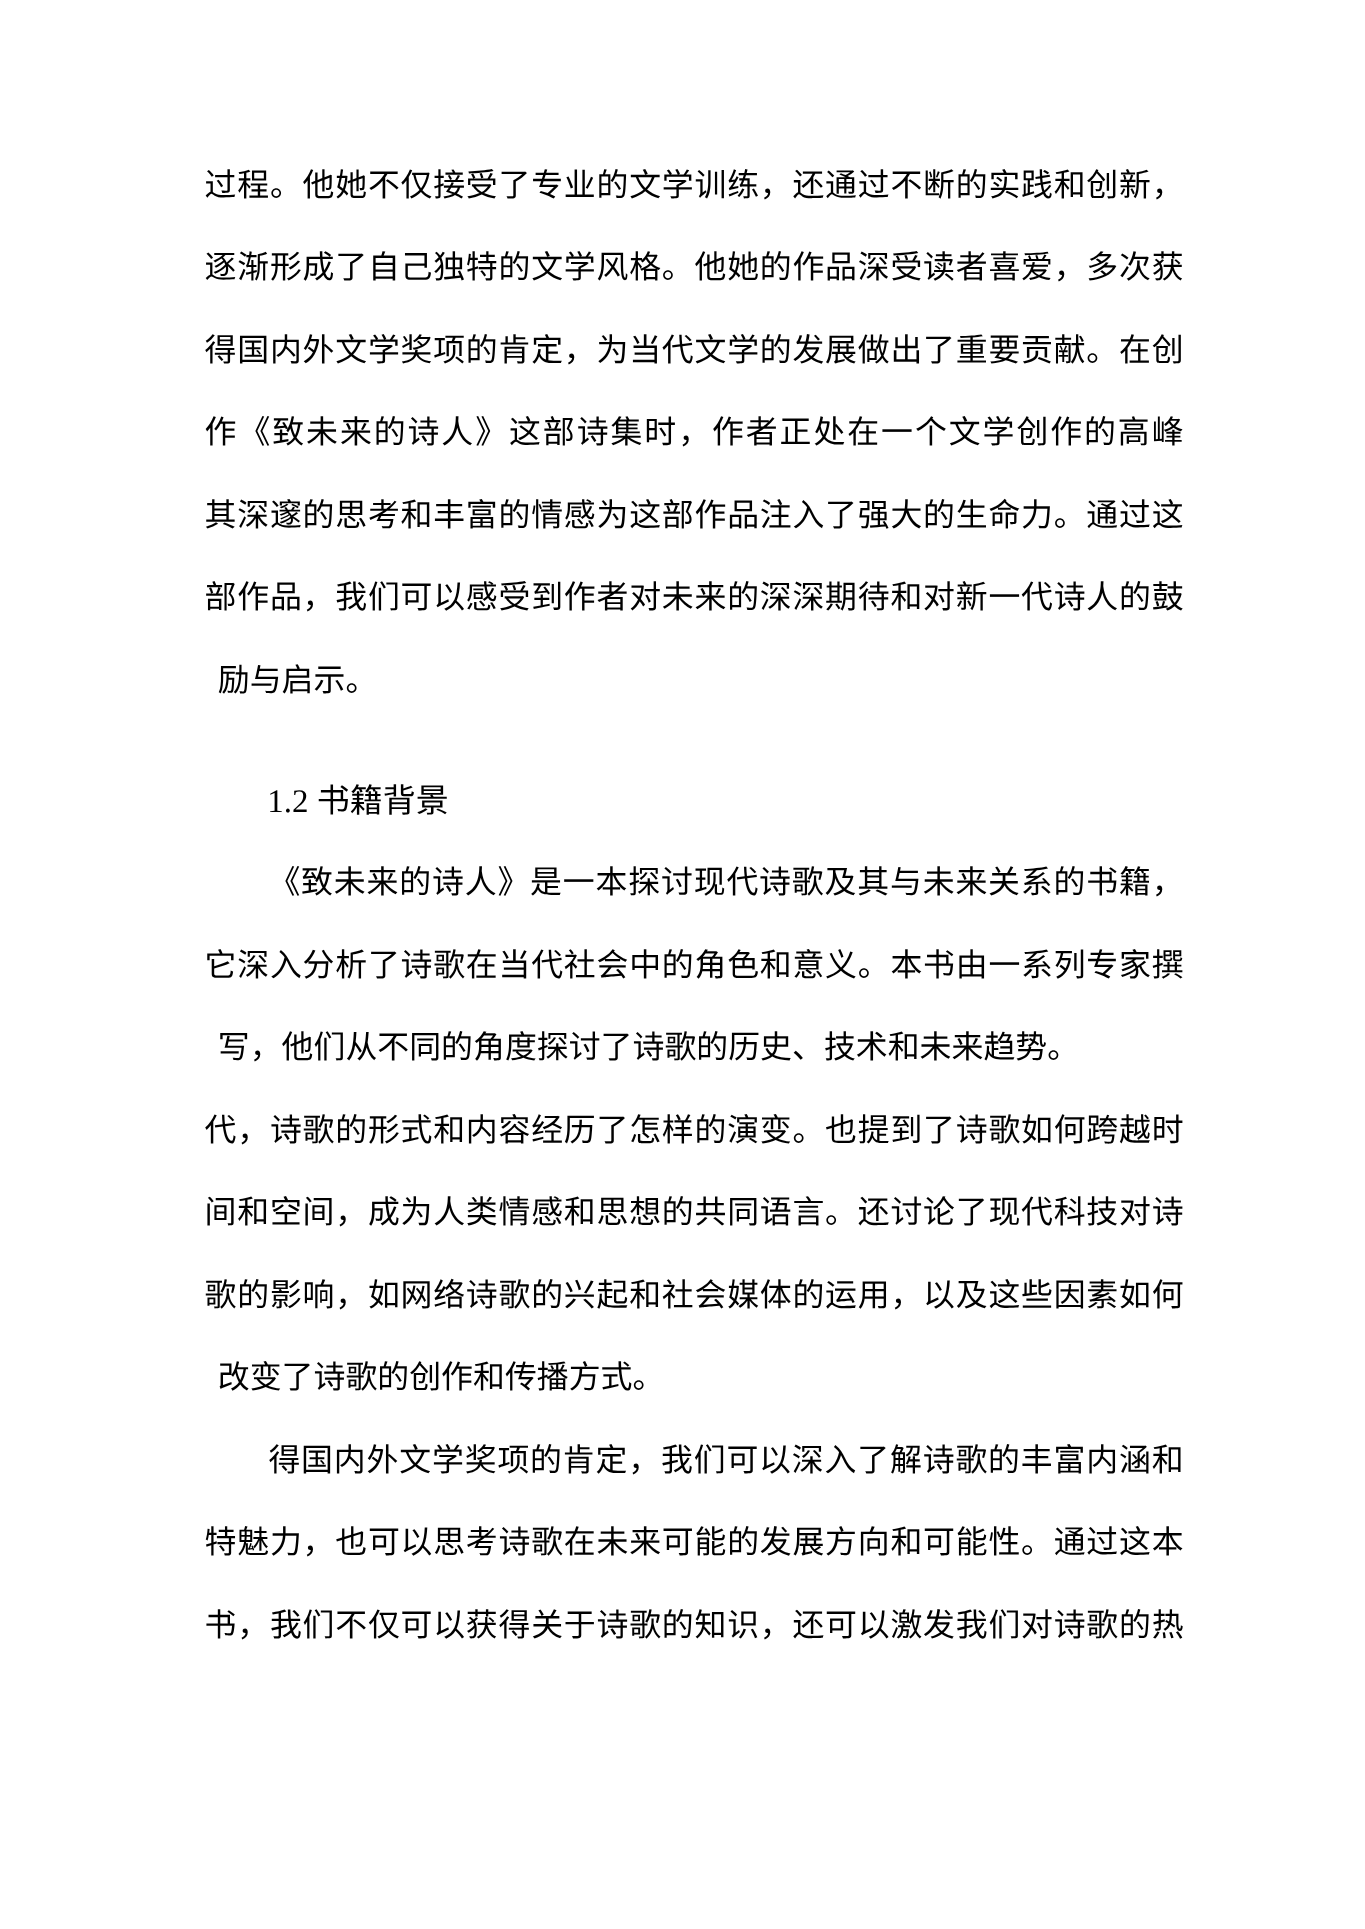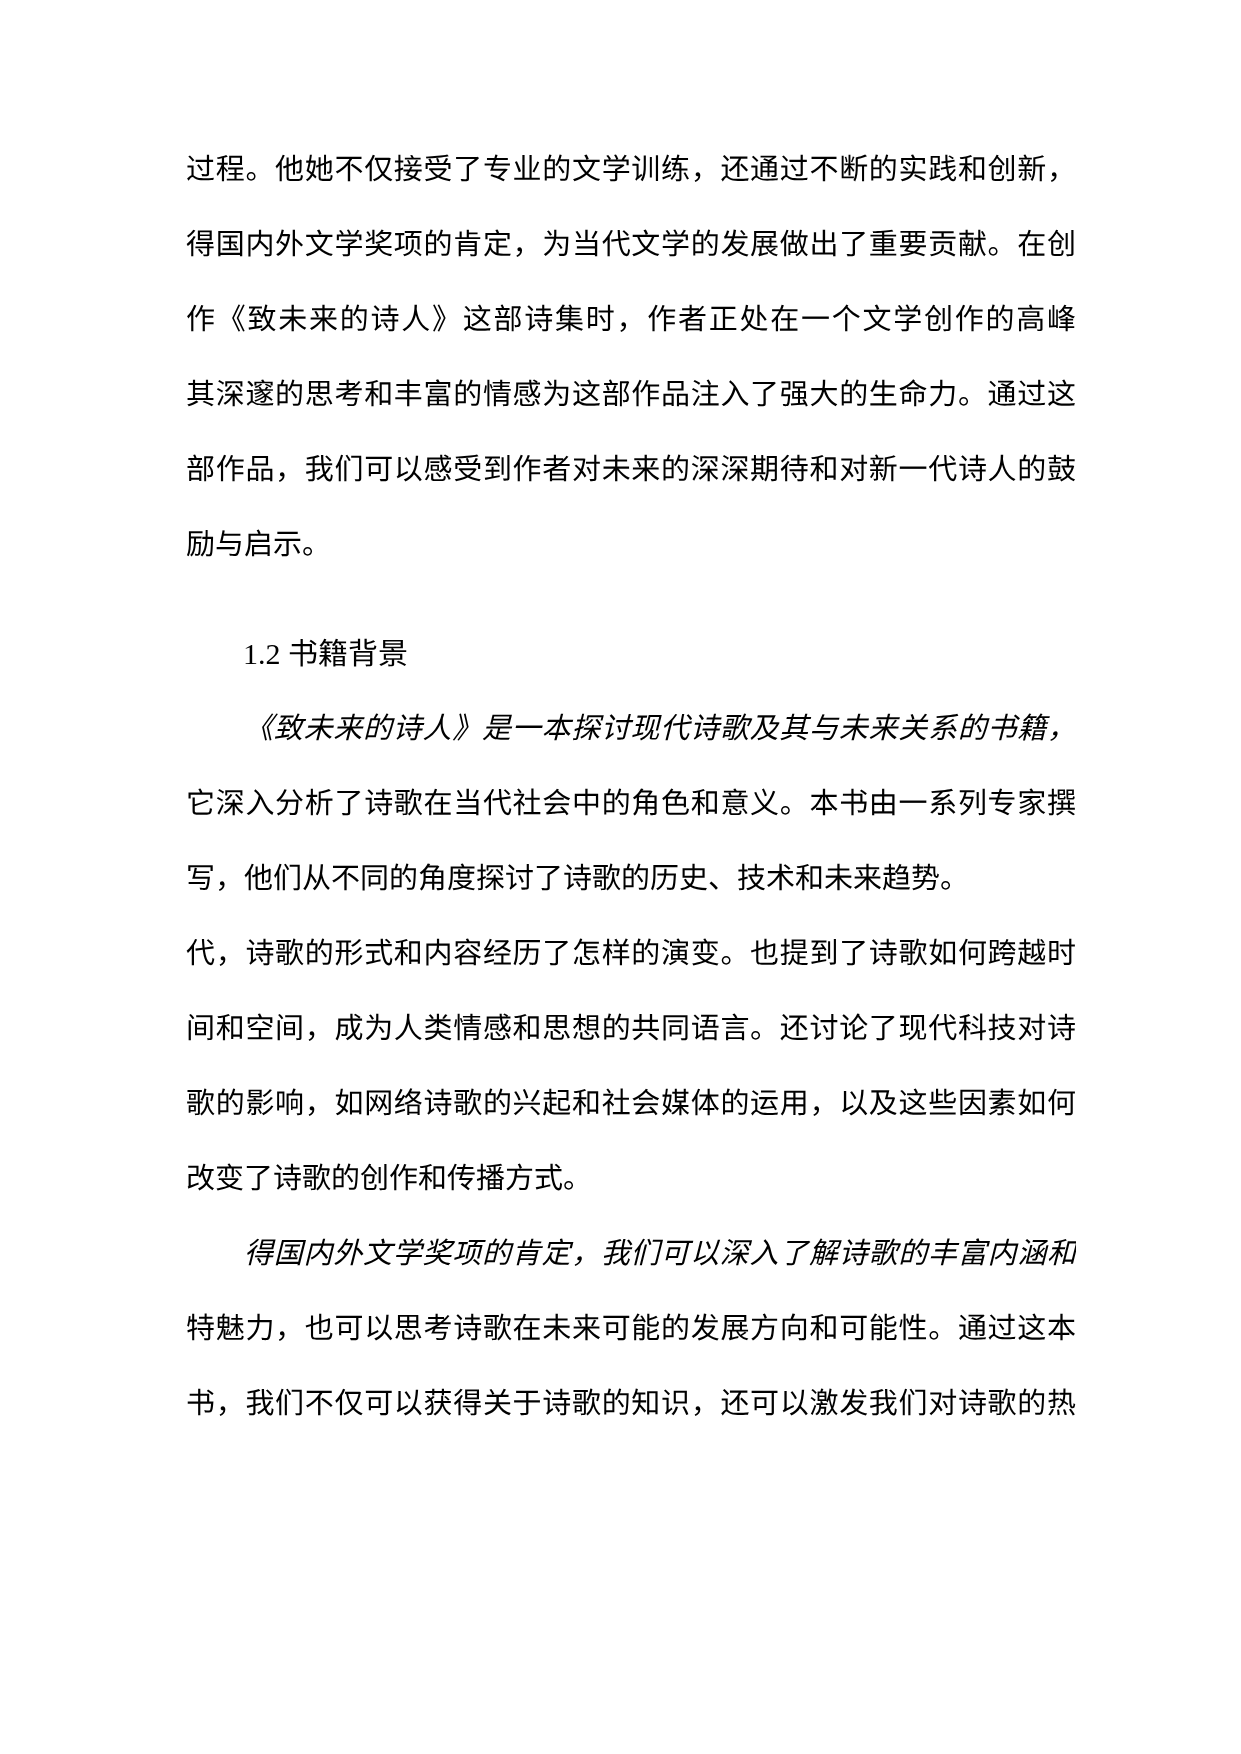--- a/index.html
+++ b/index.html
@@ -33,24 +33,24 @@
     font-size: 29px;
     letter-spacing: 0;
     text-align: justify;
     text-align-last: justify;
     text-justify: inter-character;
     white-space: normal;
     overflow: hidden;
   }
   .line.end {
     text-align-last: left;
+    margin-left: 12px;
   }
   .line.indent {
     text-indent: 58px;
-    font-style: italic;
   }
   .heading {
     margin: 34px 0 0 0;
     padding: 0;
     height: 75px;
     line-height: 75px;
     font-size: 30px;
     font-weight: normal;
     text-indent: 57px;
     text-align: left;
@@ -58,20 +58,21 @@
     font-family: "Liberation Serif", "DejaVu Serif", serif;
   }
 </style>
 </head>
 <body>
 
 <div class="page">
   <div class="text-body">
 
     <p class="line">过程。他她不仅接受了专业的文学训练，还通过不断的实践和创新，</p>
+    <p class="line">逐渐形成了自己独特的文学风格。他她的作品深受读者喜爱，多次获</p>
     <p class="line">得国内外文学奖项的肯定，为当代文学的发展做出了重要贡献。在创</p>
     <p class="line">作《致未来的诗人》这部诗集时，作者正处在一个文学创作的高峰期，</p>
     <p class="line">其深邃的思考和丰富的情感为这部作品注入了强大的生命力。通过这</p>
     <p class="line">部作品，我们可以感受到作者对未来的深深期待和对新一代诗人的鼓</p>
     <p class="line end">励与启示。</p>
 
     <h2 class="heading">1.2 书籍背景</h2>
 
     <p class="line indent">《致未来的诗人》是一本探讨现代诗歌及其与未来关系的书籍，</p>
     <p class="line">它深入分析了诗歌在当代社会中的角色和意义。本书由一系列专家撰</p>

